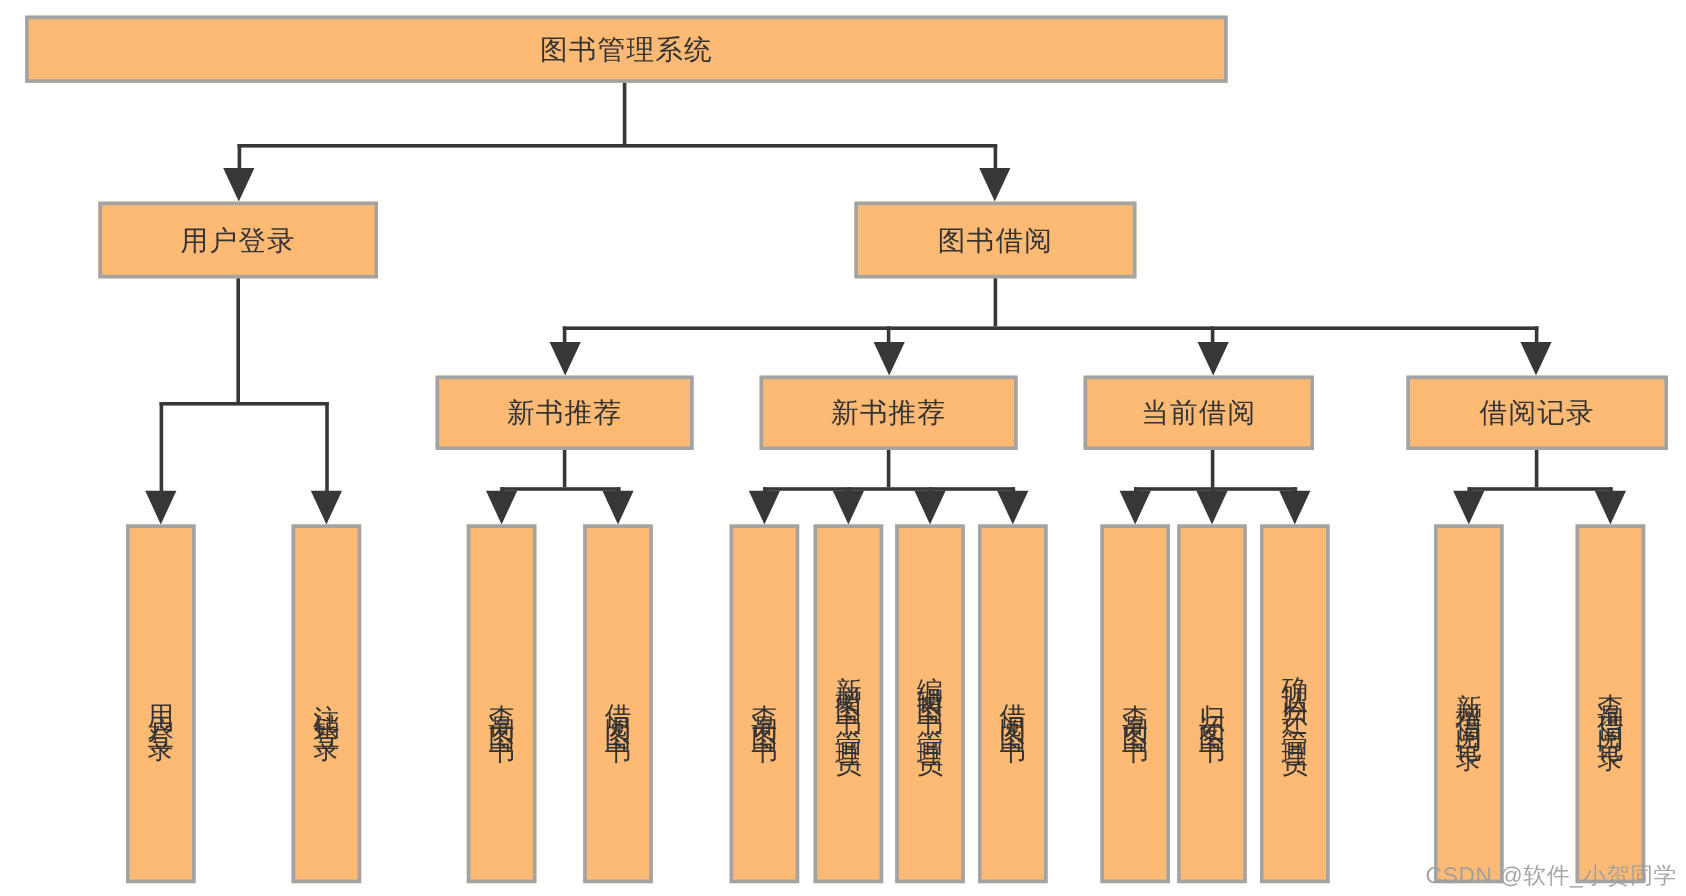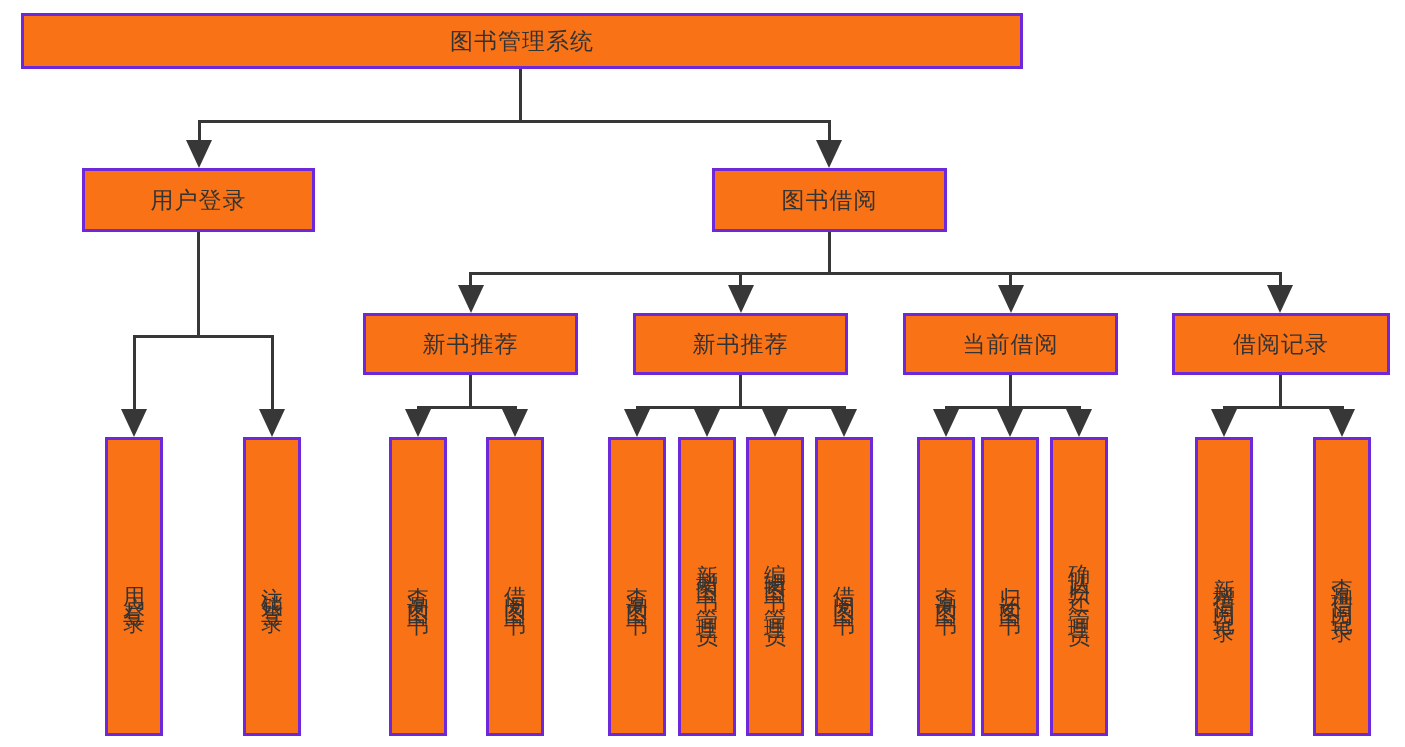--- a/index.html
+++ b/index.html
@@ -12,22 +12,22 @@
     position: relative;
     width: 1405px;
     height: 747px;
     background: #ffffff;
     overflow: hidden;
   }
   
   .node {
     position: absolute;
     box-sizing: border-box;
-    border: 3px solid #6d28d9;
-    background: #f97316;
+    border: 3px solid #a3a3a3;
+    background: #fdba74;
     display: flex;
     align-items: center;
     justify-content: center;
     color: #333333;
   }
   .node.h-node {
     font-size: 23px;
     letter-spacing: 1px;
     white-space: nowrap;
   }
@@ -101,21 +101,21 @@
   <div class="line v" style="left:739px; top:272px; height:15px;"></div>
   <div class="line v" style="left:1009px; top:272px; height:15px;"></div>
   <div class="line v" style="left:1279px; top:272px; height:15px;"></div>
   <div class="arrowhead" style="left:458px; top:285px;"></div>
   <div class="arrowhead" style="left:728px; top:285px;"></div>
   <div class="arrowhead" style="left:998px; top:285px;"></div>
   <div class="arrowhead" style="left:1267px; top:285px;"></div>
 
   <div class="node h-node" style="left:363px; top:313px; width:215px; height:62px;font-family:Liberation Serif, serif;">新书推荐</div>
   <div class="node h-node" style="left:633px; top:313px; width:215px; height:62px;">新书推荐</div>
-  <div class="node h-node" style="left:903px; top:313px; width:215px; height:62px;">当前借阅</div>
+  <div class="node h-node" style="left:903px; top:313px; width:192px; height:62px;">当前借阅</div>
   <div class="node h-node" style="left:1172px; top:313px; width:218px; height:62px;">借阅记录</div>
 
   <div class="line v" style="left:469px; top:375px; height:31px;"></div>
   <div class="line h" style="left:417px; top:406px; width:100px;"></div>
   <div class="line v" style="left:417px; top:406px; height:6px;"></div>
   <div class="line v" style="left:514px; top:406px; height:6px;"></div>
   <div class="arrowhead" style="left:405px; top:409px;"></div>
   <div class="arrowhead" style="left:502px; top:409px;"></div>
 
   <div class="line v" style="left:739px; top:375px; height:31px;"></div>
@@ -182,14 +182,15 @@
     <span class="vtext">确认归还（管理员）</span>
   </div>
 
   <div class="node leaf" style="left:1195px;">
     <span class="vtext">新增借阅记录</span>
   </div>
   <div class="node leaf" style="left:1313px;">
     <span class="vtext">查询借阅记录</span>
   </div>
 
+  <div class="watermark">CSDN @软件_小贺同学</div>
 
 </div>
 
 </body></html>

